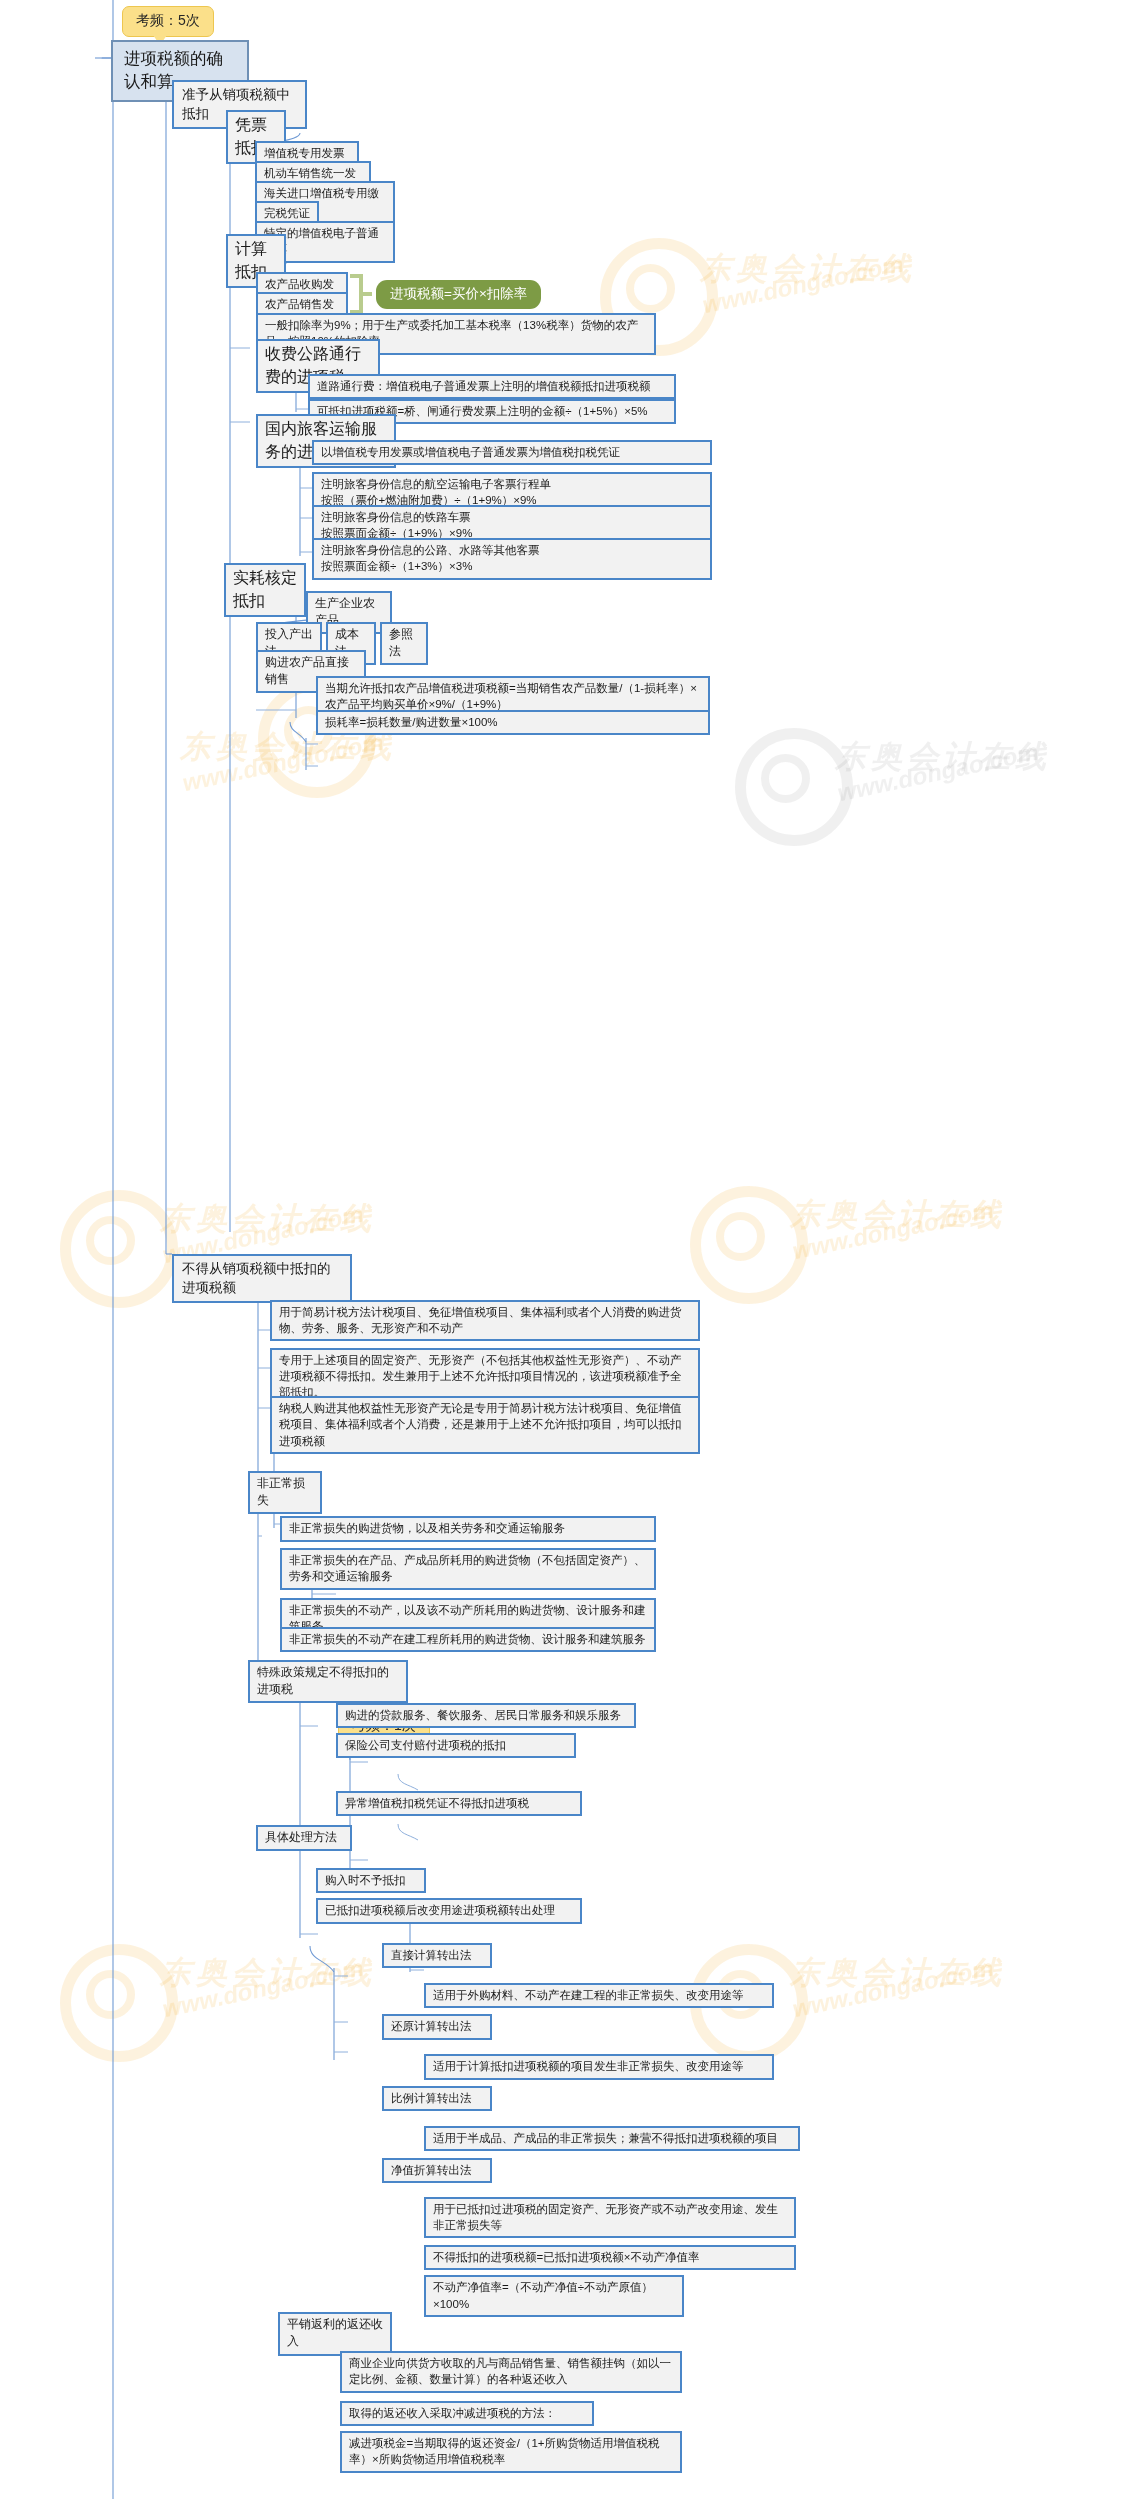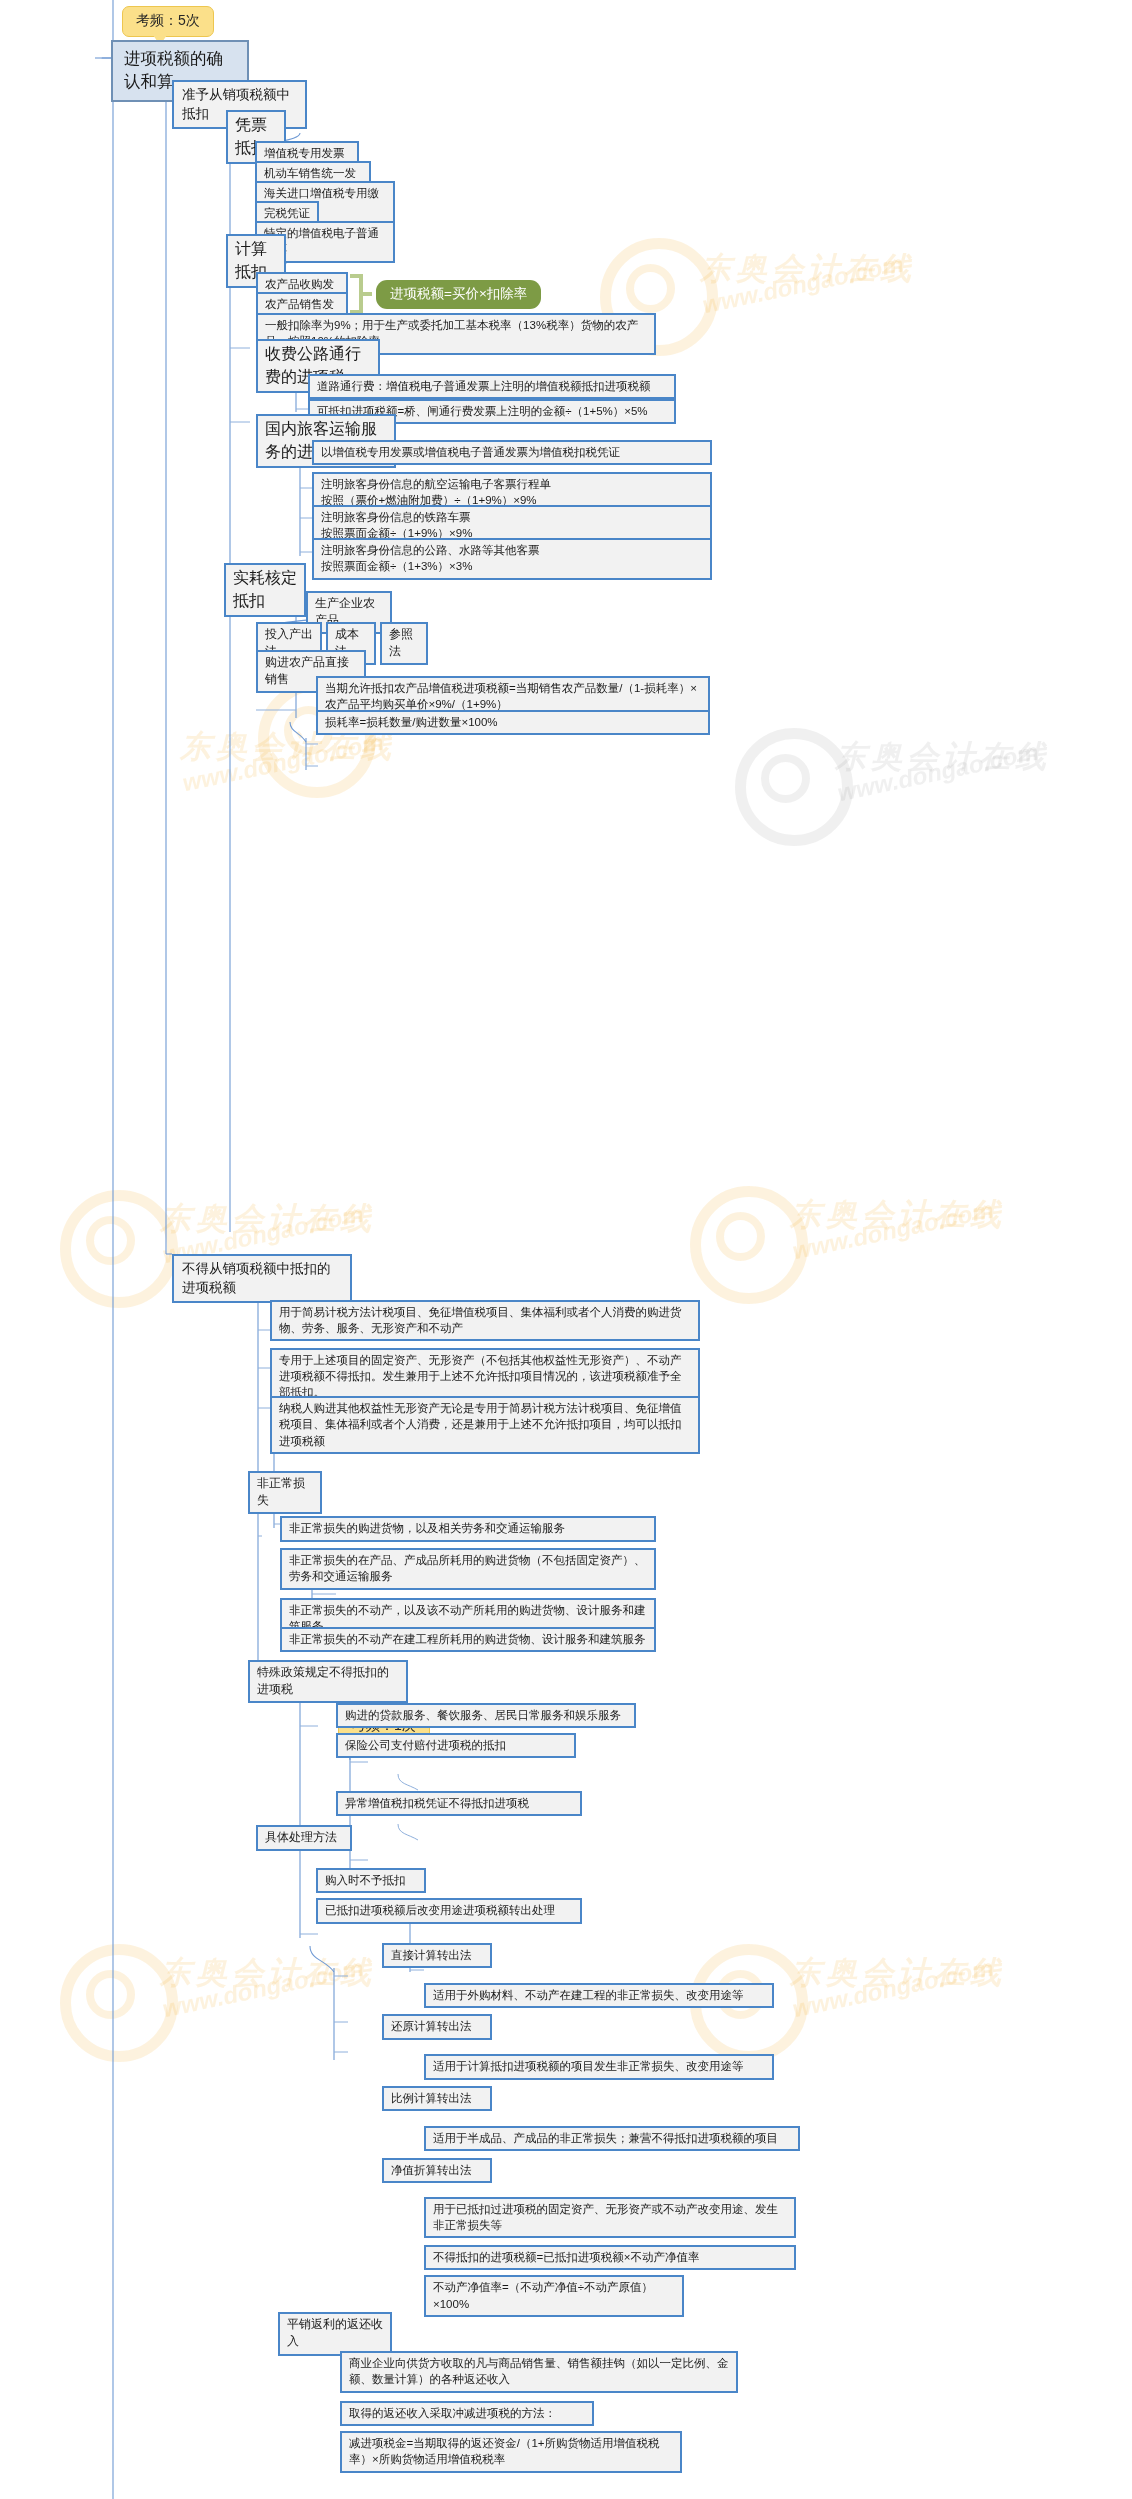--- a/index.html
+++ b/index.html
@@ -352,15 +352,15 @@
 
 <div class="node wide" style="left: 382px; top: 2086.14px; width: 110px;">比例计算转出法</div>
 <div class="node wide" style="left: 424px; top: 2126.16px; width: 376px;">适用于半成品、产成品的非正常损失；兼营不得抵扣进项税额的项目</div>
 
 <div class="node wide" style="left: 382px; top: 2157.9px; width: 110px;">净值折算转出法</div>
 <div class="node wide" style="left: 424px; top: 2196.54px; width: 372px; white-space: normal;">用于已抵扣过进项税的固定资产、无形资产或不动产改变用途、发生非正常损失等</div>
 <div class="node wide" style="left: 424px; top: 2244.84px; width: 372px;">不得抵扣的进项税额=已抵扣进项税额×不动产净值率</div>
 <div class="node wide" style="left: 424px; top: 2275.2px; width: 260px;">不动产净值率=（不动产净值÷不动产原值）×100%</div>
 
 <div class="node lv3" style="left: 278px; top: 2312.46px; width: 114px;">平销返利的返还收入</div>
-<div class="node wide" style="left: 340px; top: 2351.1px; width: 398px; white-space: normal;">商业企业向供货方收取的凡与商品销售量、销售额挂钩（如以一定比例、金额、数量计算）的各种返还收入</div>
+<div class="node wide" style="left: 340px; top: 2351.1px; width: 342px; white-space: normal;">商业企业向供货方收取的凡与商品销售量、销售额挂钩（如以一定比例、金额、数量计算）的各种返还收入</div>
 <div class="node wide" style="left: 340px; top: 2400.78px; width: 254px;">取得的返还收入采取冲减进项税的方法：</div>
 <div class="node wide" style="left: 340px; top: 2431.14px; width: 342px; white-space: normal;">减进项税金=当期取得的返还资金/（1+所购货物适用增值税税率）×所购货物适用增值税税率</div>
 
 </body></html>

